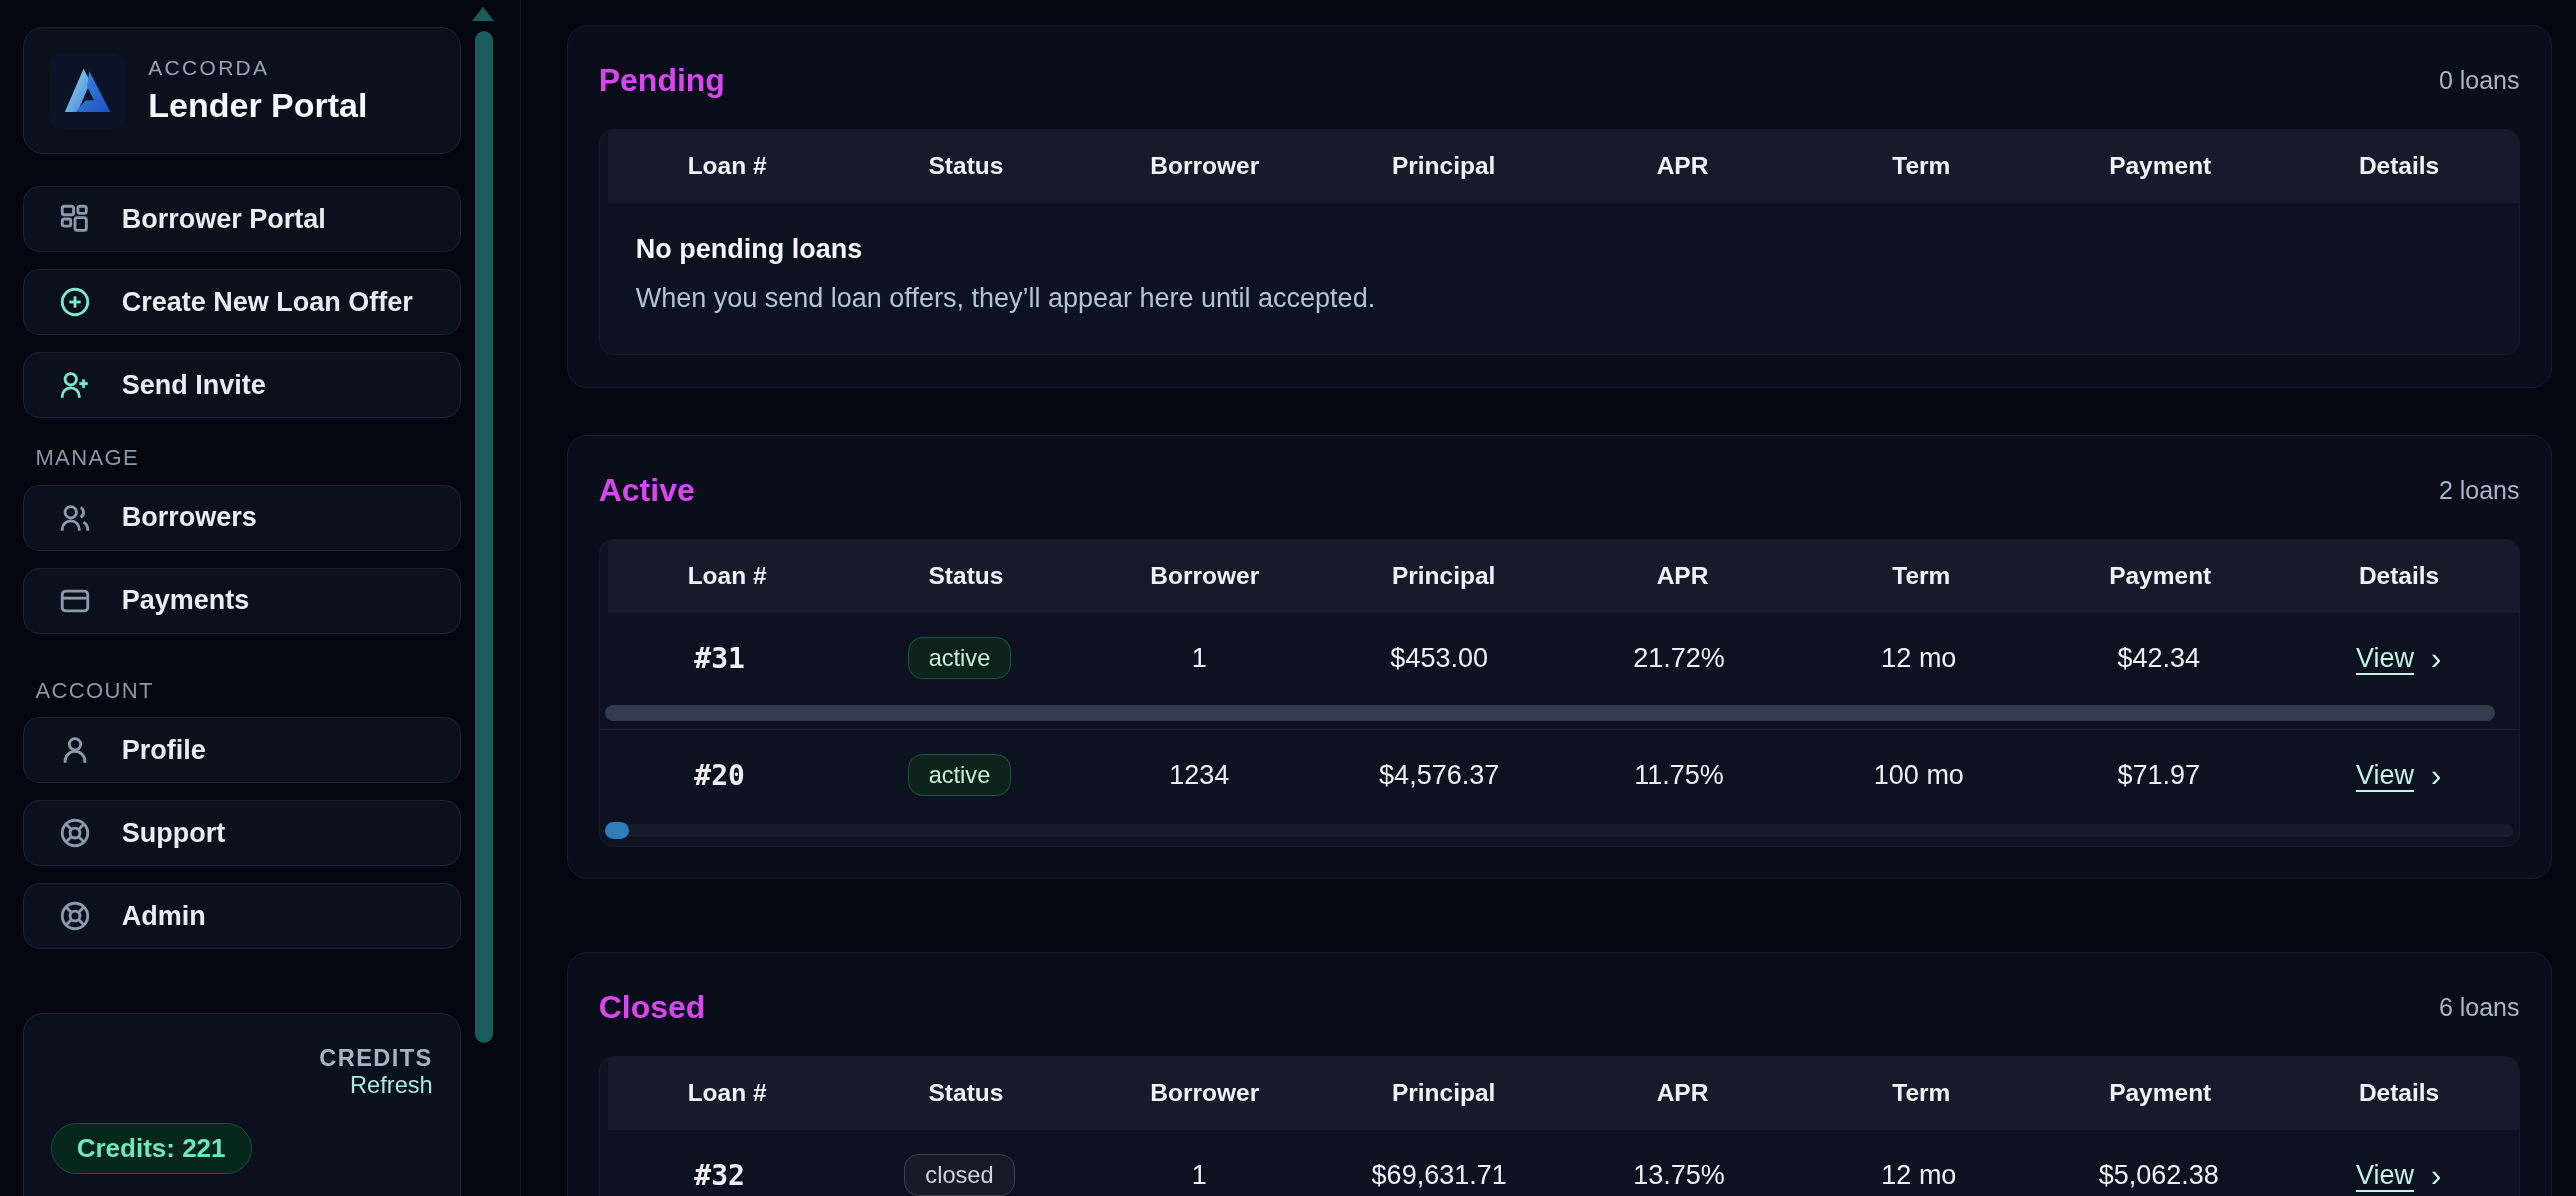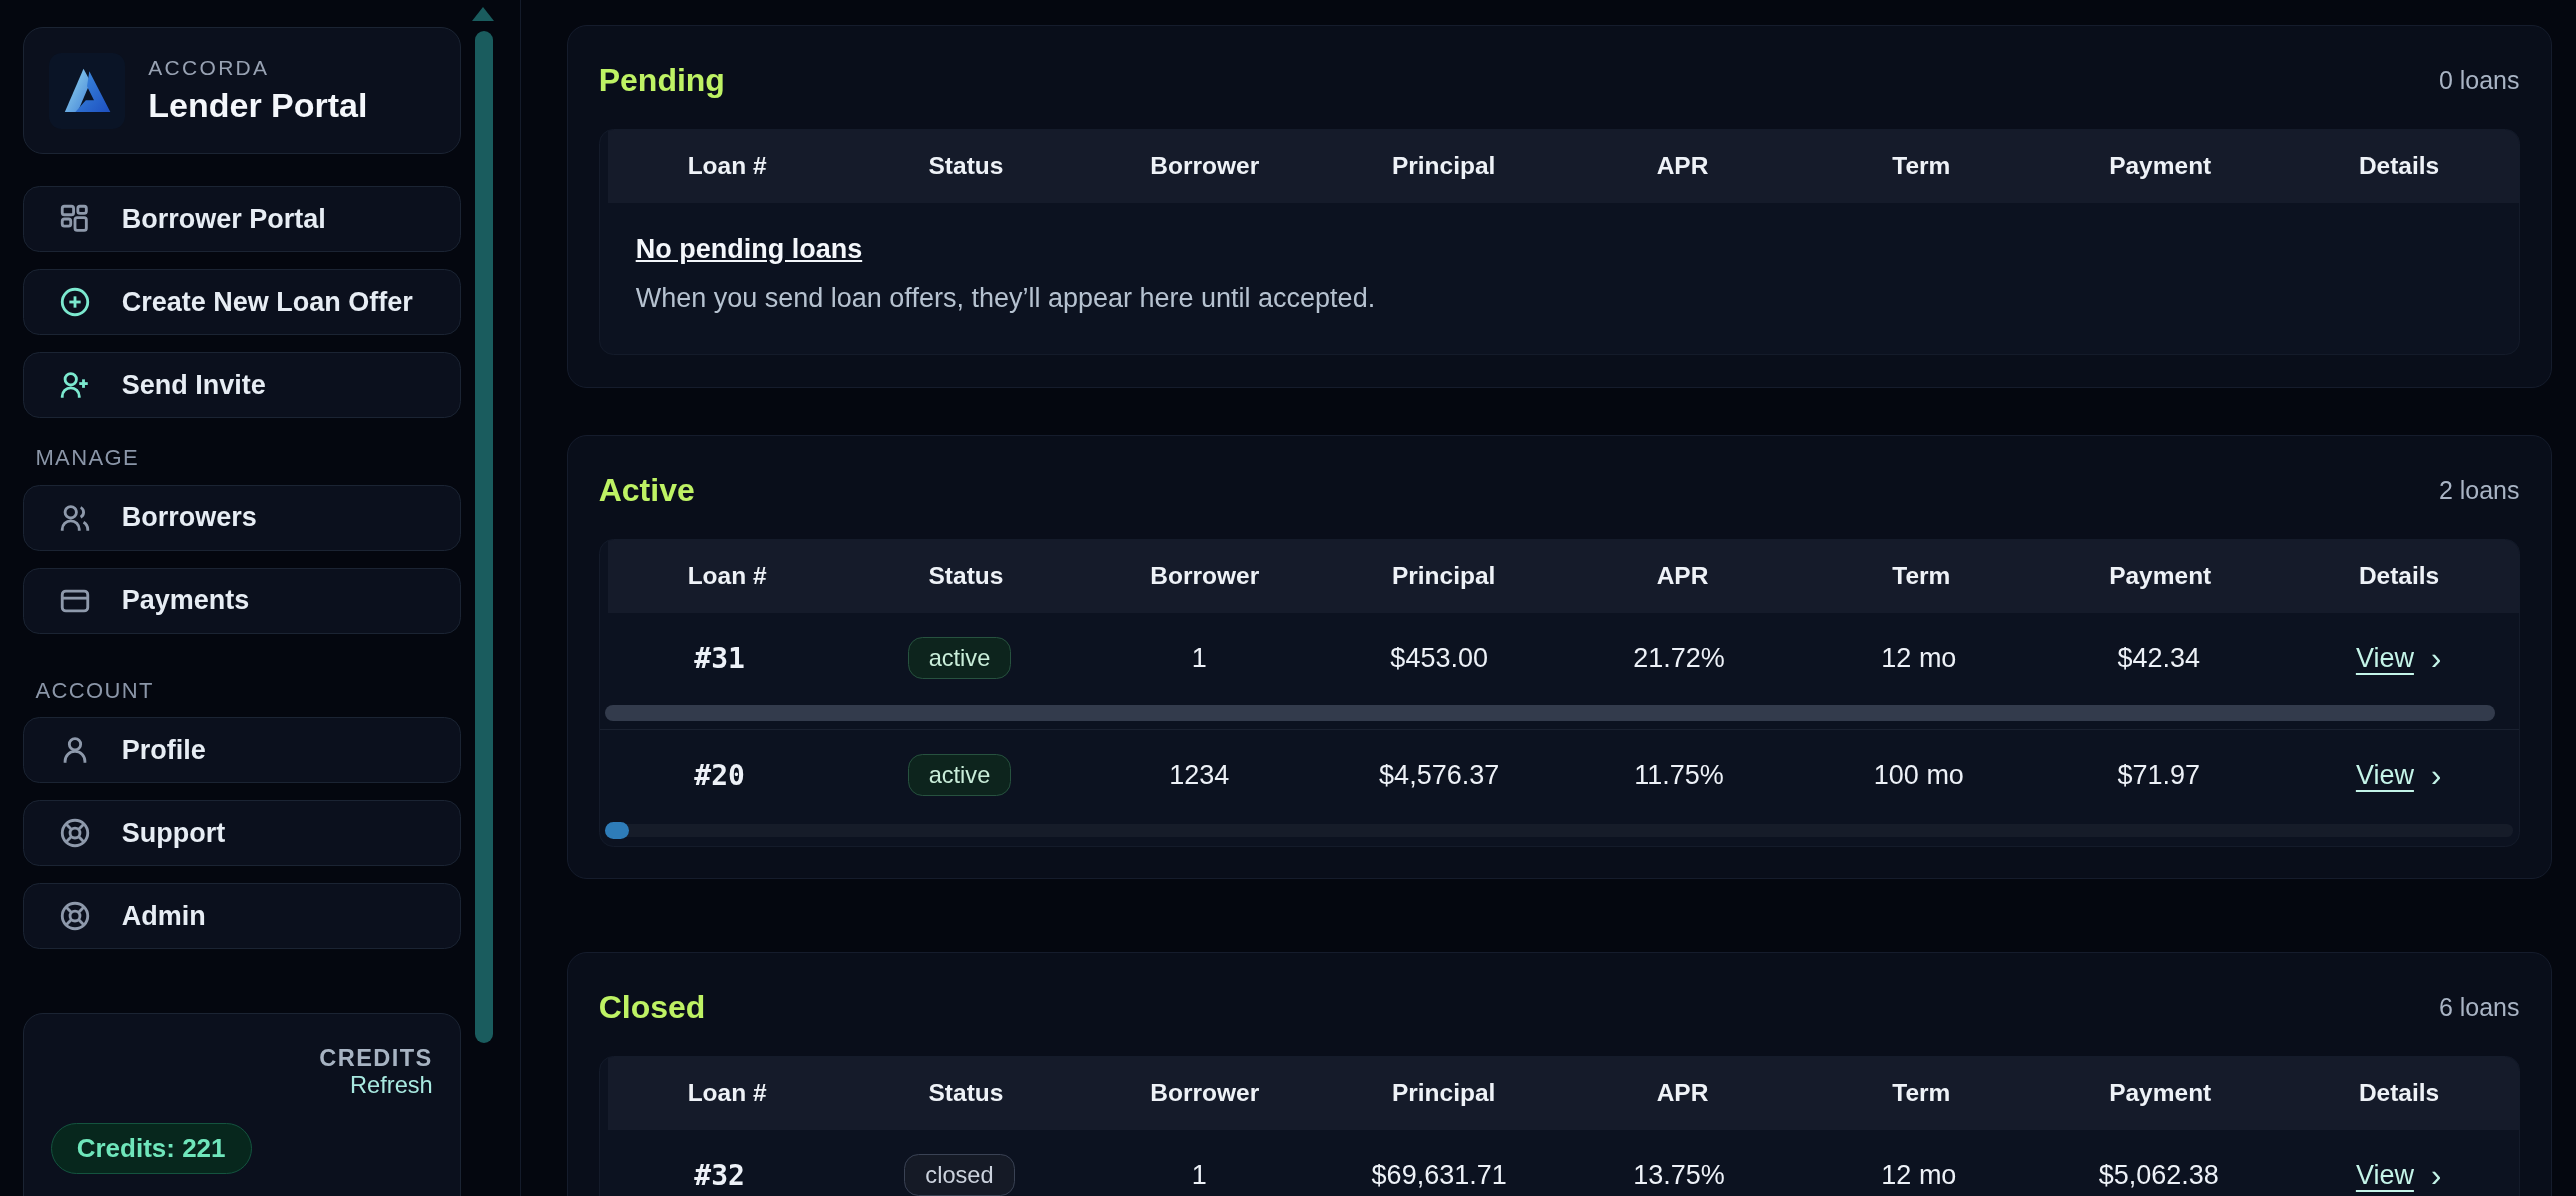--- a/index.html
+++ b/index.html
@@ -69,35 +69,35 @@
   main { flex:1; padding:24.5px 24.5px 0 46px; }
   .section-card {
     background:#090e1a; border:1.8px solid #151c2c; border-radius:20px;
     padding:27px 31px 31px 31px;
   }
   .section-card.pending { height:363px; }
   .section-card.active  { height:444px; margin-top:47px; }
   .section-card.closed  { height:471px; margin-top:73px; }
 
   .section-head { display:flex; justify-content:space-between; align-items:center; height:56px; }
-  .section-title { font-size:32px; font-weight:bold; color:#bef264; }
+  .section-title { font-size:32px; font-weight:bold; color:#d946ef; }
   .section-count { font-size:25px; color:#a9b4c4; }
 
   .table-wrap {
     margin-top:20px; background:#0c1220; border-radius:14.5px; overflow:hidden;
     border:0.9px solid #141b2a;
   }
   .thead {
     display:grid; grid-template-columns:repeat(8,1fr);
     background:#151b2a; height:73px; align-items:center;margin-left:8px;
   }
   .th { text-align:center; font-size:24.5px; font-weight:bold; color:#eef2f7; }
 
   .empty-state { padding:31px 36px 40px 36px; }
-  .empty-title { font-size:27px; font-weight:bold; color:#f4f7fb;text-decoration:underline; }
+  .empty-title { font-size:27px; font-weight:bold; color:#f4f7fb; }
   .empty-text { margin-top:18px; font-size:27px; color:#b6c2d0; }
 
   .row-block { border-bottom:1.8px solid #1a2130; }
   .row-block:last-child { border-bottom:none; }
   .trow {
     display:grid; grid-template-columns:repeat(8,1fr);
     height:91px; align-items:center;
   }
   .td { text-align:center; font-size:27px; color:#edf1f7; }
   .td.loan { font-family:"DejaVu Sans Mono", monospace; font-weight:bold; font-size:28px; }

